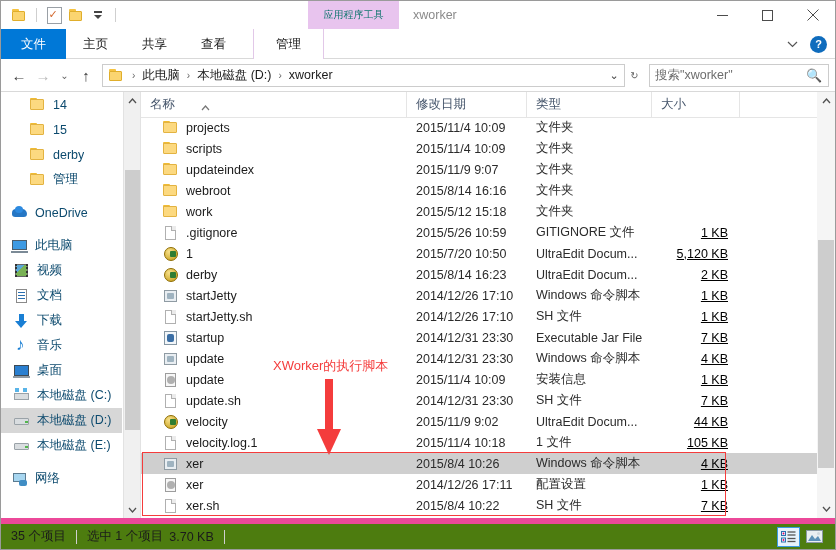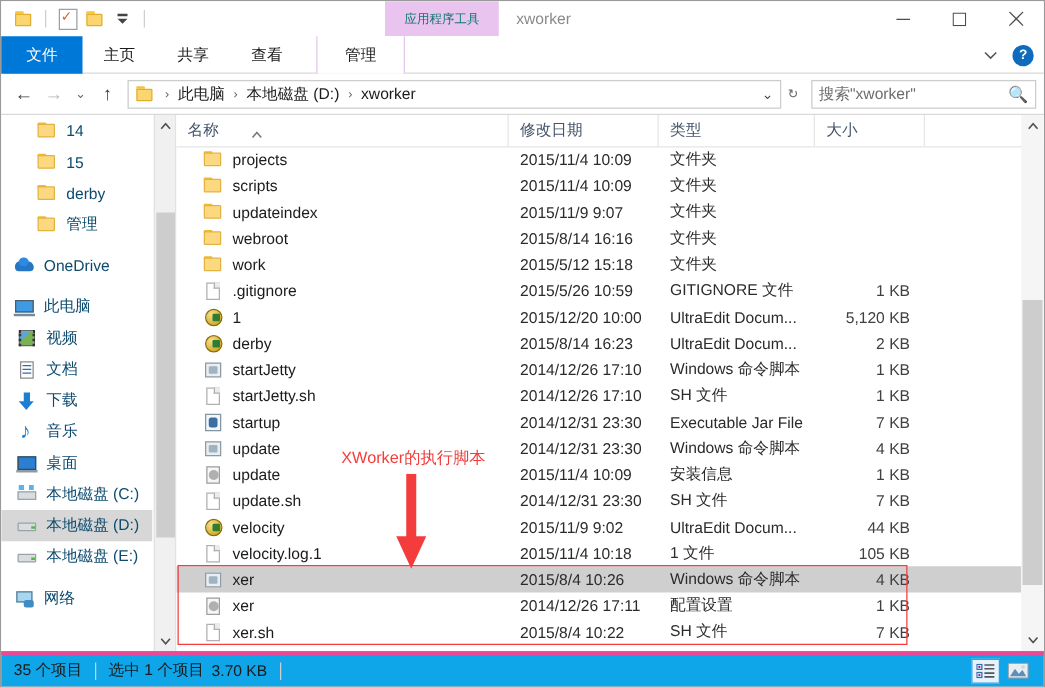--- a/index.html
+++ b/index.html
@@ -524,21 +524,22 @@
     padding-left: 9px;
     white-space: nowrap;
     overflow: hidden;
     color: #2b2b2b;
   }
   .cell-size {
     box-sizing: border-box;
     padding-right: 12px;
     text-align: right;
     white-space: nowrap;
-    color: #404040;
+    color: #000000;
+    text-decoration: underline;
   }
   .fico {
     width: 17px; height: 16px;
     margin-right: 7px;
     flex: none;
     position: relative;
   }
   
   .ic-file::before {
     content: "";
@@ -645,22 +646,22 @@
   .fp-thumb {
     position: absolute;
     left: 1px; right: 1px;
     background: #cdcdcd;
   }
 
   
   .statusbar {
     height: 25px;
     flex: none;
-    border-top: 3px solid #ec4899;
-    background: #0ea5e9;
+    border-top: 6px solid #ec4899;
+    background: #4d7c0f;
     display: flex;
     align-items: center;
     padding-left: 10px;
     font-size: 12.5px;
     color: #1b1b1b;
     position: relative;
   }
   .status-sep {
     width: 1px; height: 14px;
     background: #cfcfcf;
@@ -978,21 +979,21 @@
           <div class="cell-date" style="width:120px;">2015/5/26 10:59</div>
           <div class="cell-type" style="width:125px;">GITIGNORE 文件</div>
           <div class="cell-size" style="width:88px;">1 KB</div>
         </div>
 
         <div class="row">
           <div class="cell-name" style="width:266px;">
               <div class="fico ic-ue"></div>
               <span>1</span>
             </div>
-          <div class="cell-date" style="width:120px;">2015/12/20 10:00</div>
+          <div class="cell-date" style="width:120px;">2015/7/20 10:50</div>
           <div class="cell-type" style="width:125px;">UltraEdit Docum...</div>
           <div class="cell-size" style="width:88px;">5,120 KB</div>
         </div>
 
         <div class="row">
           <div class="cell-name" style="width:266px;">
               <div class="fico ic-ue"></div>
               <span>derby</span>
             </div>
           <div class="cell-date" style="width:120px;">2015/8/14 16:23</div>

